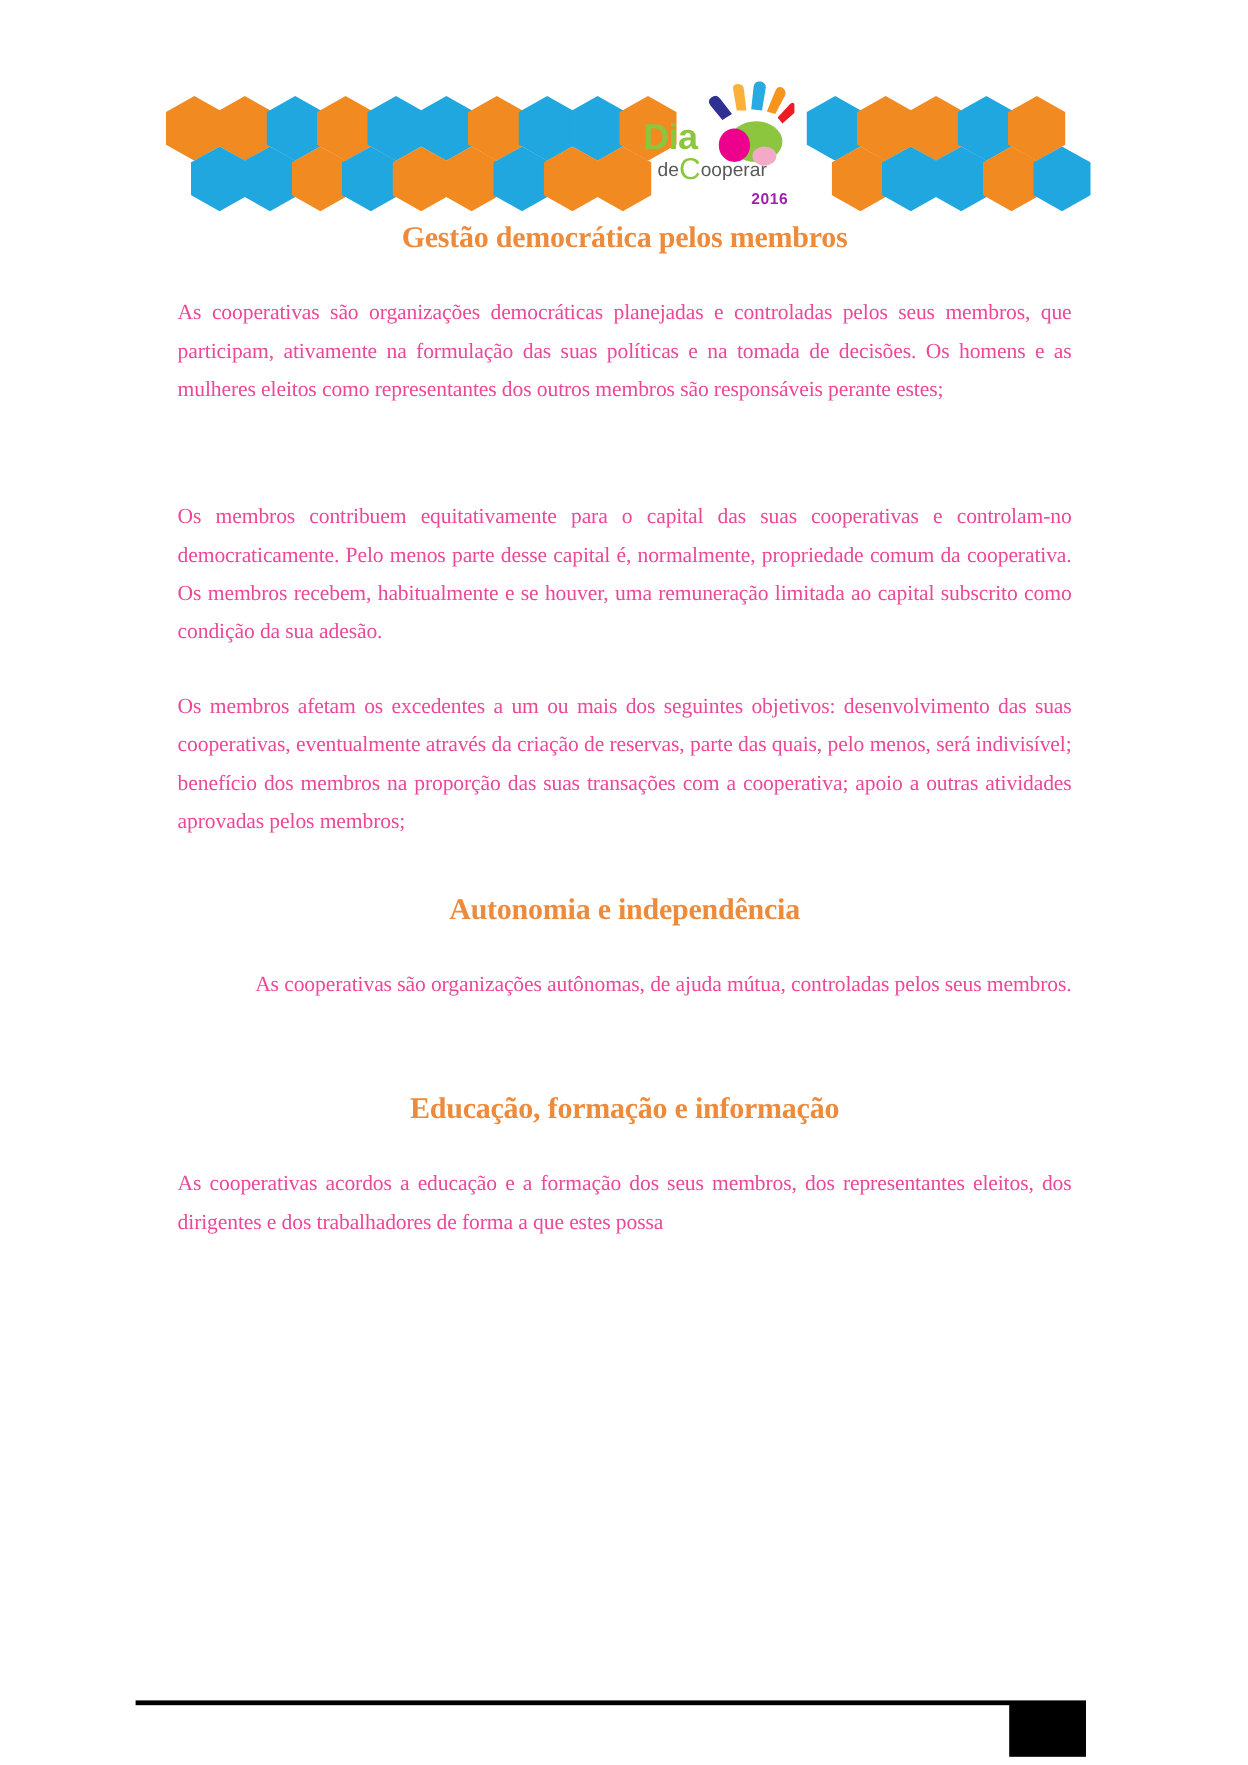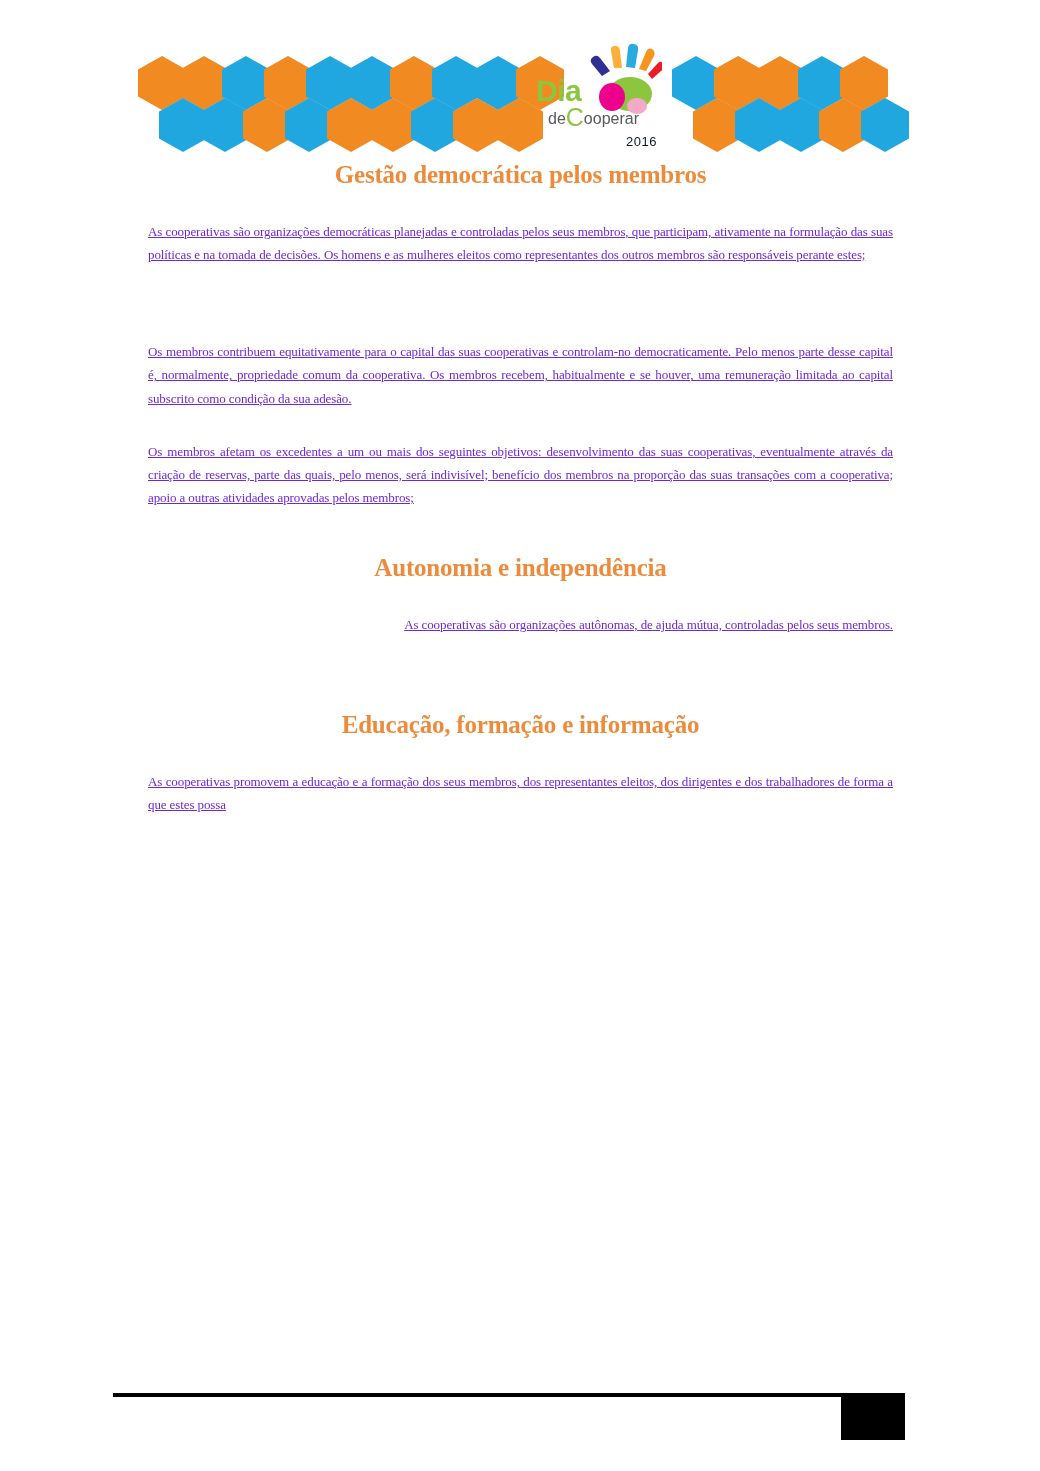--- a/index.html
+++ b/index.html
@@ -15,20 +15,21 @@
     font-family: "Liberation Serif", "DejaVu Serif", serif;
     overflow: hidden;
   }
 
   .page {
     position: relative;
     width: 1040px;
     height: 1145px;
     background: #ffffff;
     box-sizing: border-box;
+    margin-top: 24px;
   }
 
   
   .header-band {
     position: absolute;
     left: 0;
     top: 0;
     width: 1040px;
     height: 160px;
   }
@@ -95,23 +96,23 @@
     color: #8CC63F;
     font-size: 25px;
     line-height: 0;
     vertical-align: -2px;
   }
   .logo-year {
     position: absolute;
     left: 92px;
     top: 92px;
     font-family: "Liberation Sans", sans-serif;
-    font-weight: normal;
+    font-weight: bold;
     font-size: 13px;
-    color: #0f172a;
+    color: #a21caf;
     letter-spacing: 0.5px;
   }
 
   
   .content {
     position: absolute;
     left: 148px;
     top: 160px;
     width: 745px;
   }
@@ -123,26 +124,25 @@
     font-size: 25px;
     color: #ED8B3C;
     text-align: center;
     letter-spacing: -0.2px;
     line-height: 1.2;
   }
 
   p.body-par {
     margin: 0;
     font-family: "Liberation Serif", "DejaVu Serif", serif;
-    font-size: 13px;
-    color: #6d28d9;
+    font-size: 18px;
+    color: #ec4899;
     text-align: justify;
     line-height: 1.78;
     letter-spacing: -0.1px;
-    text-decoration: underline;
   }
   p.body-par.last-left { text-align: right; }
   .sp-h-after  { height: 30px; }
   .sp-par      { height: 30px; }
   .sp-sec      { height: 44px; }
 
   
   .footer-rule {
     position: absolute;
     left: 113px;
@@ -246,20 +246,20 @@
 
     <h2 class="section-heading">Autonomia e independência</h2>
     <div class="sp-h-after"></div>
     <p class="body-par last-left">As cooperativas são organizações autônomas, de ajuda mútua, controladas pelos seus membros.</p>
     <div class="sp-par"></div>
 
     <div class="sp-sec"></div>
 
     <h2 class="section-heading">Educação, formação e informação</h2>
     <div class="sp-h-after"></div>
-    <p class="body-par">As cooperativas promovem a educação e a formação dos seus membros, dos representantes eleitos, dos dirigentes e dos trabalhadores de forma a que estes possa</p>
+    <p class="body-par">As cooperativas acordos a educação e a formação dos seus membros, dos representantes eleitos, dos dirigentes e dos trabalhadores de forma a que estes possa</p>
 
   </div>
 
   <div class="footer-rule"></div>
   <div class="footer-block"></div>
 
 </div>
 
 </body></html>

